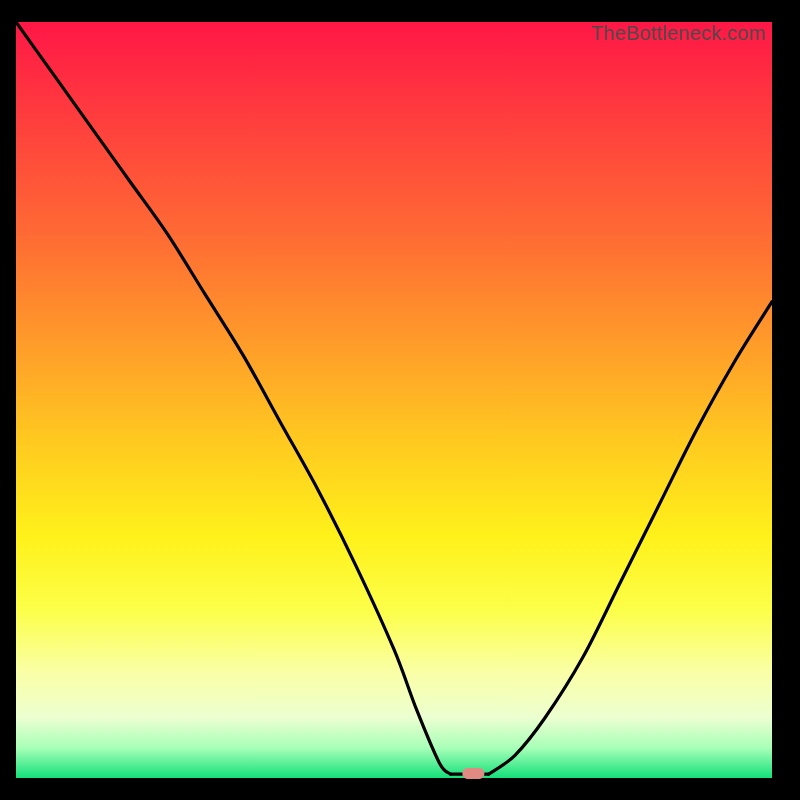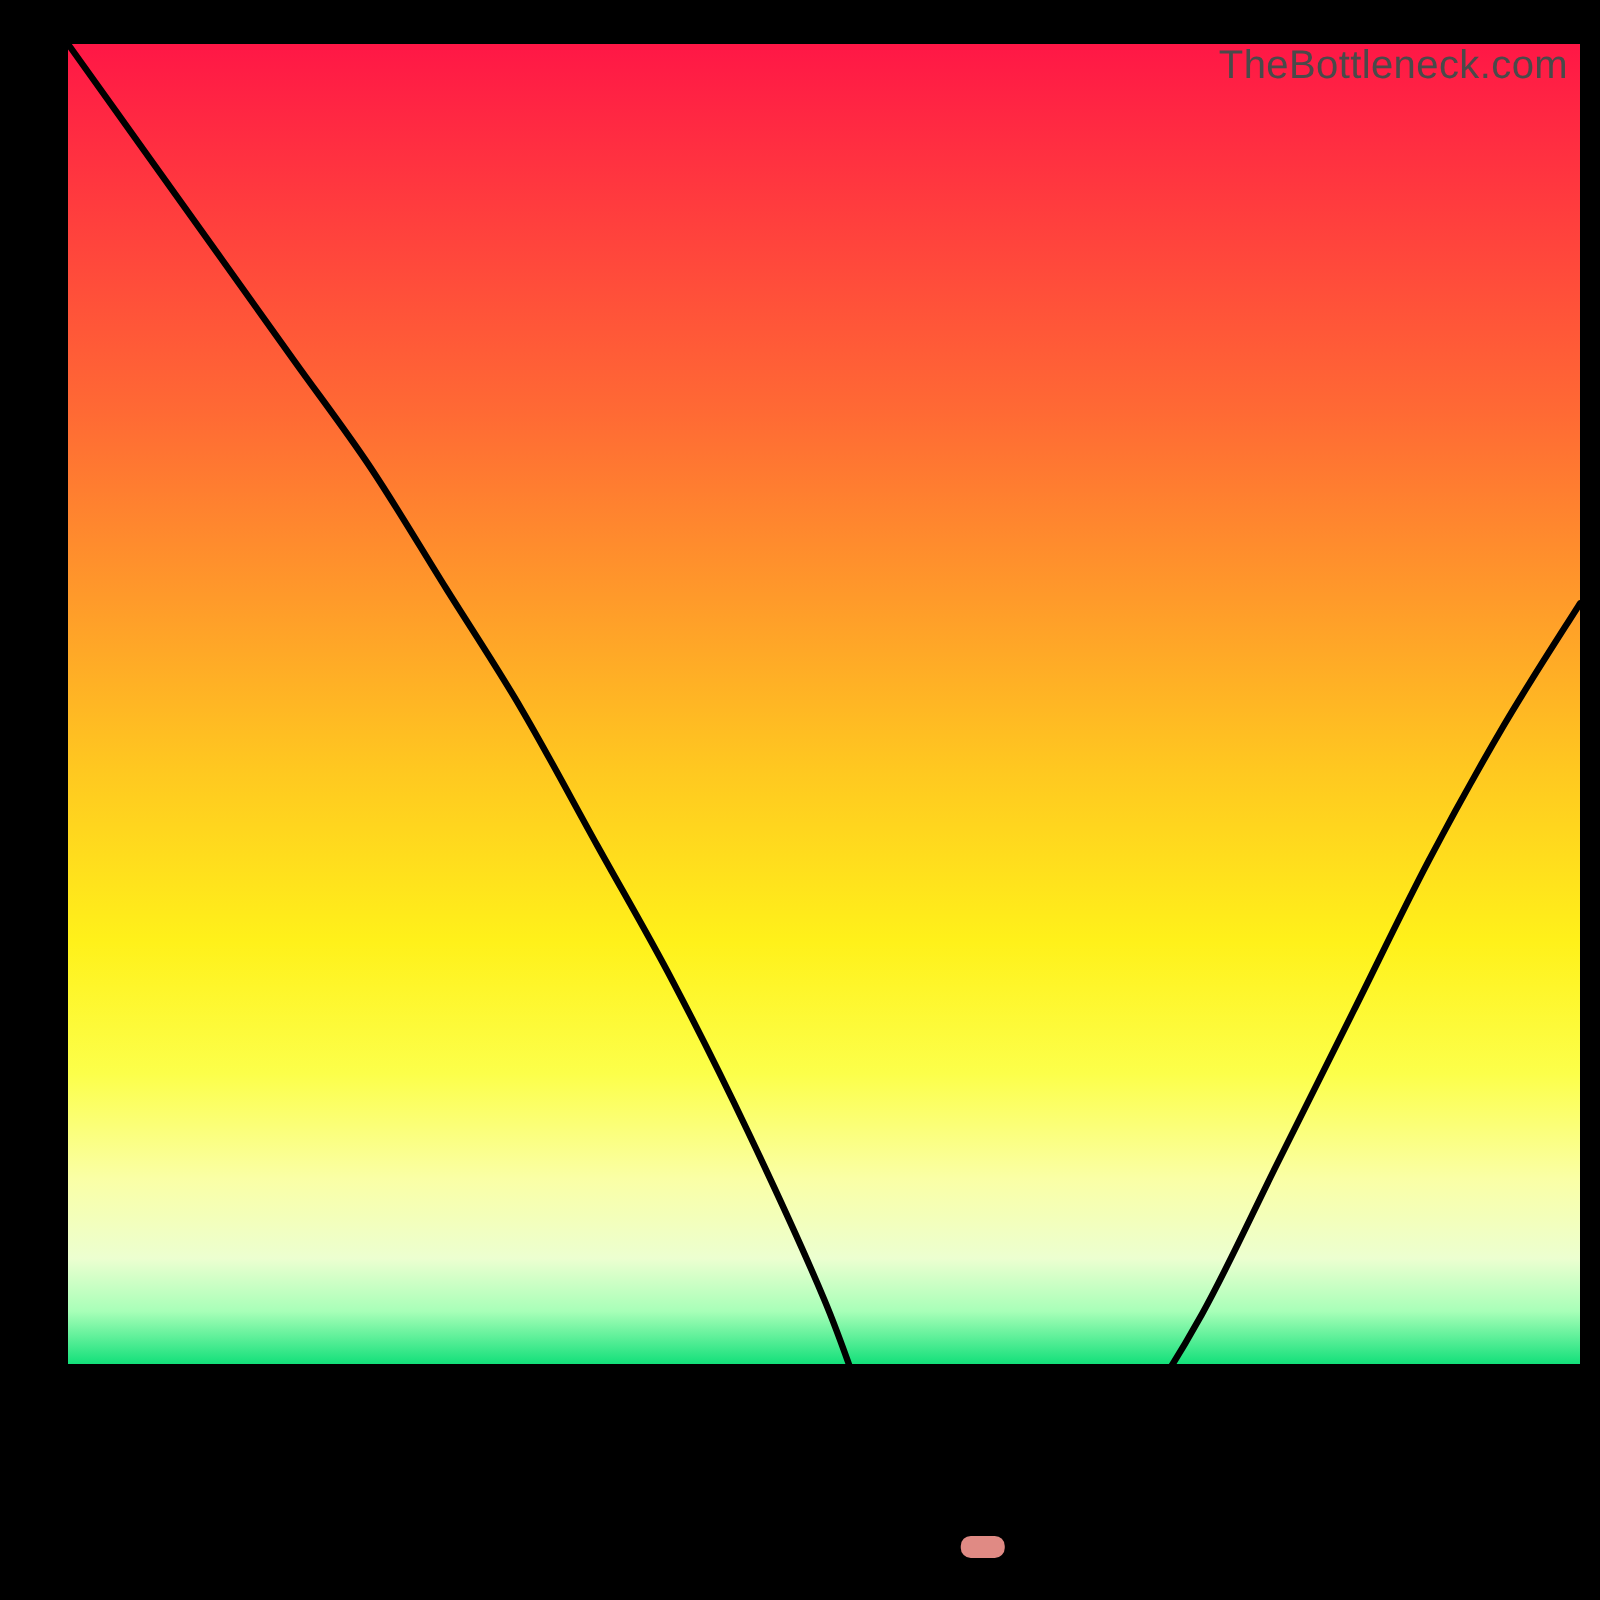--- a/index.html
+++ b/index.html
@@ -5,24 +5,24 @@
   * { margin: 0; padding: 0; box-sizing: border-box; }
   html, body { width: 800px; height: 800px; overflow: hidden; background: #000; font-family: Arial, Helvetica, sans-serif; }
   .frame {
     position: relative;
     width: 800px;
     height: 800px;
     background: #000;
   }
   .plot-area {
     position: absolute;
-    left: 34px;
+    left: 16px;
     top: 22px;
     width: 756px;   
-    height: 660px;  
+    height: 756px;  
     background: linear-gradient(
       to bottom,
       #ff1746 0%,
       #ff3b3e 12%,
       #ff6a34 28%,
       #ff9a2a 42%,
       #ffc820 55%,
       #fff11a 68%,
       #fcff4a 78%,
       #faffa6 86%,

